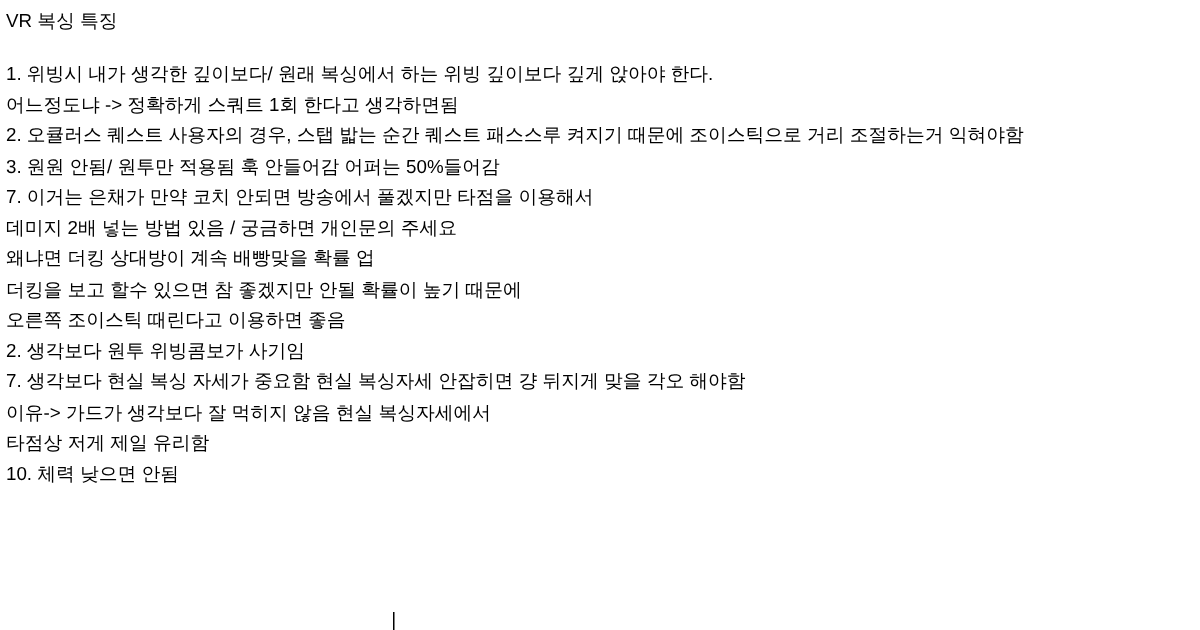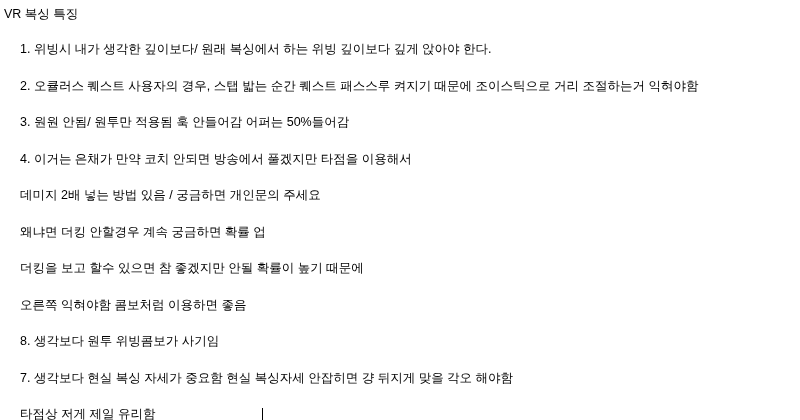--- a/index.html
+++ b/index.html
@@ -27,44 +27,46 @@
     margin: 0 0 16px 0;
     white-space: pre;
   }
   .lines {
     display: block;
   }
   .line {
     font-size: 12.5px;
     line-height: 20.5px;
     white-space: pre;
-    margin: 16px;
+    margin: 0;
   }
   .caret {
     position: absolute;
     left: 262px;
     top: 408px;
     width: 1px;
     height: 13px;
     background: #000;
   }
 </style>
 </head>
 <body>
 
 <div id="doc">
   <p class="title">VR 복싱 특징</p>
   <div class="lines">
     <p class="line">1. 위빙시 내가 생각한 깊이보다/ 원래 복싱에서 하는 위빙 깊이보다 깊게 앉아야 한다.</p>
+    <p class="line">어느정도냐 -&gt; 정확하게 스쿼트 1회 한다고 생각하면됨</p>
     <p class="line">2. 오큘러스 퀘스트 사용자의 경우, 스탭 밟는 순간 퀘스트 패스스루 켜지기 때문에 조이스틱으로 거리 조절하는거 익혀야함</p>
     <p class="line">3. 원원 안됨/ 원투만 적용됨 훅 안들어감 어퍼는 50%들어감</p>
-    <p class="line">4. 이거는 은채가 만약 코치 안되면 방송에서 풀겠지만 타점을 이용해서</p>
+    <p class="line">7. 이거는 은채가 만약 코치 안되면 방송에서 풀겠지만 타점을 이용해서</p>
     <p class="line">데미지 2배 넣는 방법 있음 / 궁금하면 개인문의 주세요</p>
-    <p class="line">왜냐면 더킹 안할경우 계속 궁금하면 확률 업</p>
+    <p class="line">왜냐면 더킹 상대방이 계속 배빵맞을 확률 업</p>
     <p class="line">더킹을 보고 할수 있으면 참 좋겠지만 안될 확률이 높기 때문에</p>
-    <p class="line">오른쪽 익혀야함 콤보처럼 이용하면 좋음</p>
-    <p class="line">8. 생각보다 원투 위빙콤보가 사기임</p>
+    <p class="line">오른쪽 조이스틱 때린다고 이용하면 좋음</p>
+    <p class="line">2. 생각보다 원투 위빙콤보가 사기임</p>
     <p class="line">7. 생각보다 현실 복싱 자세가 중요함 현실 복싱자세 안잡히면 걍 뒤지게 맞을 각오 해야함</p>
+    <p class="line">이유-&gt; 가드가 생각보다 잘 먹히지 않음 현실 복싱자세에서</p>
     <p class="line">타점상 저게 제일 유리함</p>
     <p class="line">10. 체력 낮으면 안됨</p>
   </div>
   <div class="caret"></div>
 </div>
 
 </body></html>

